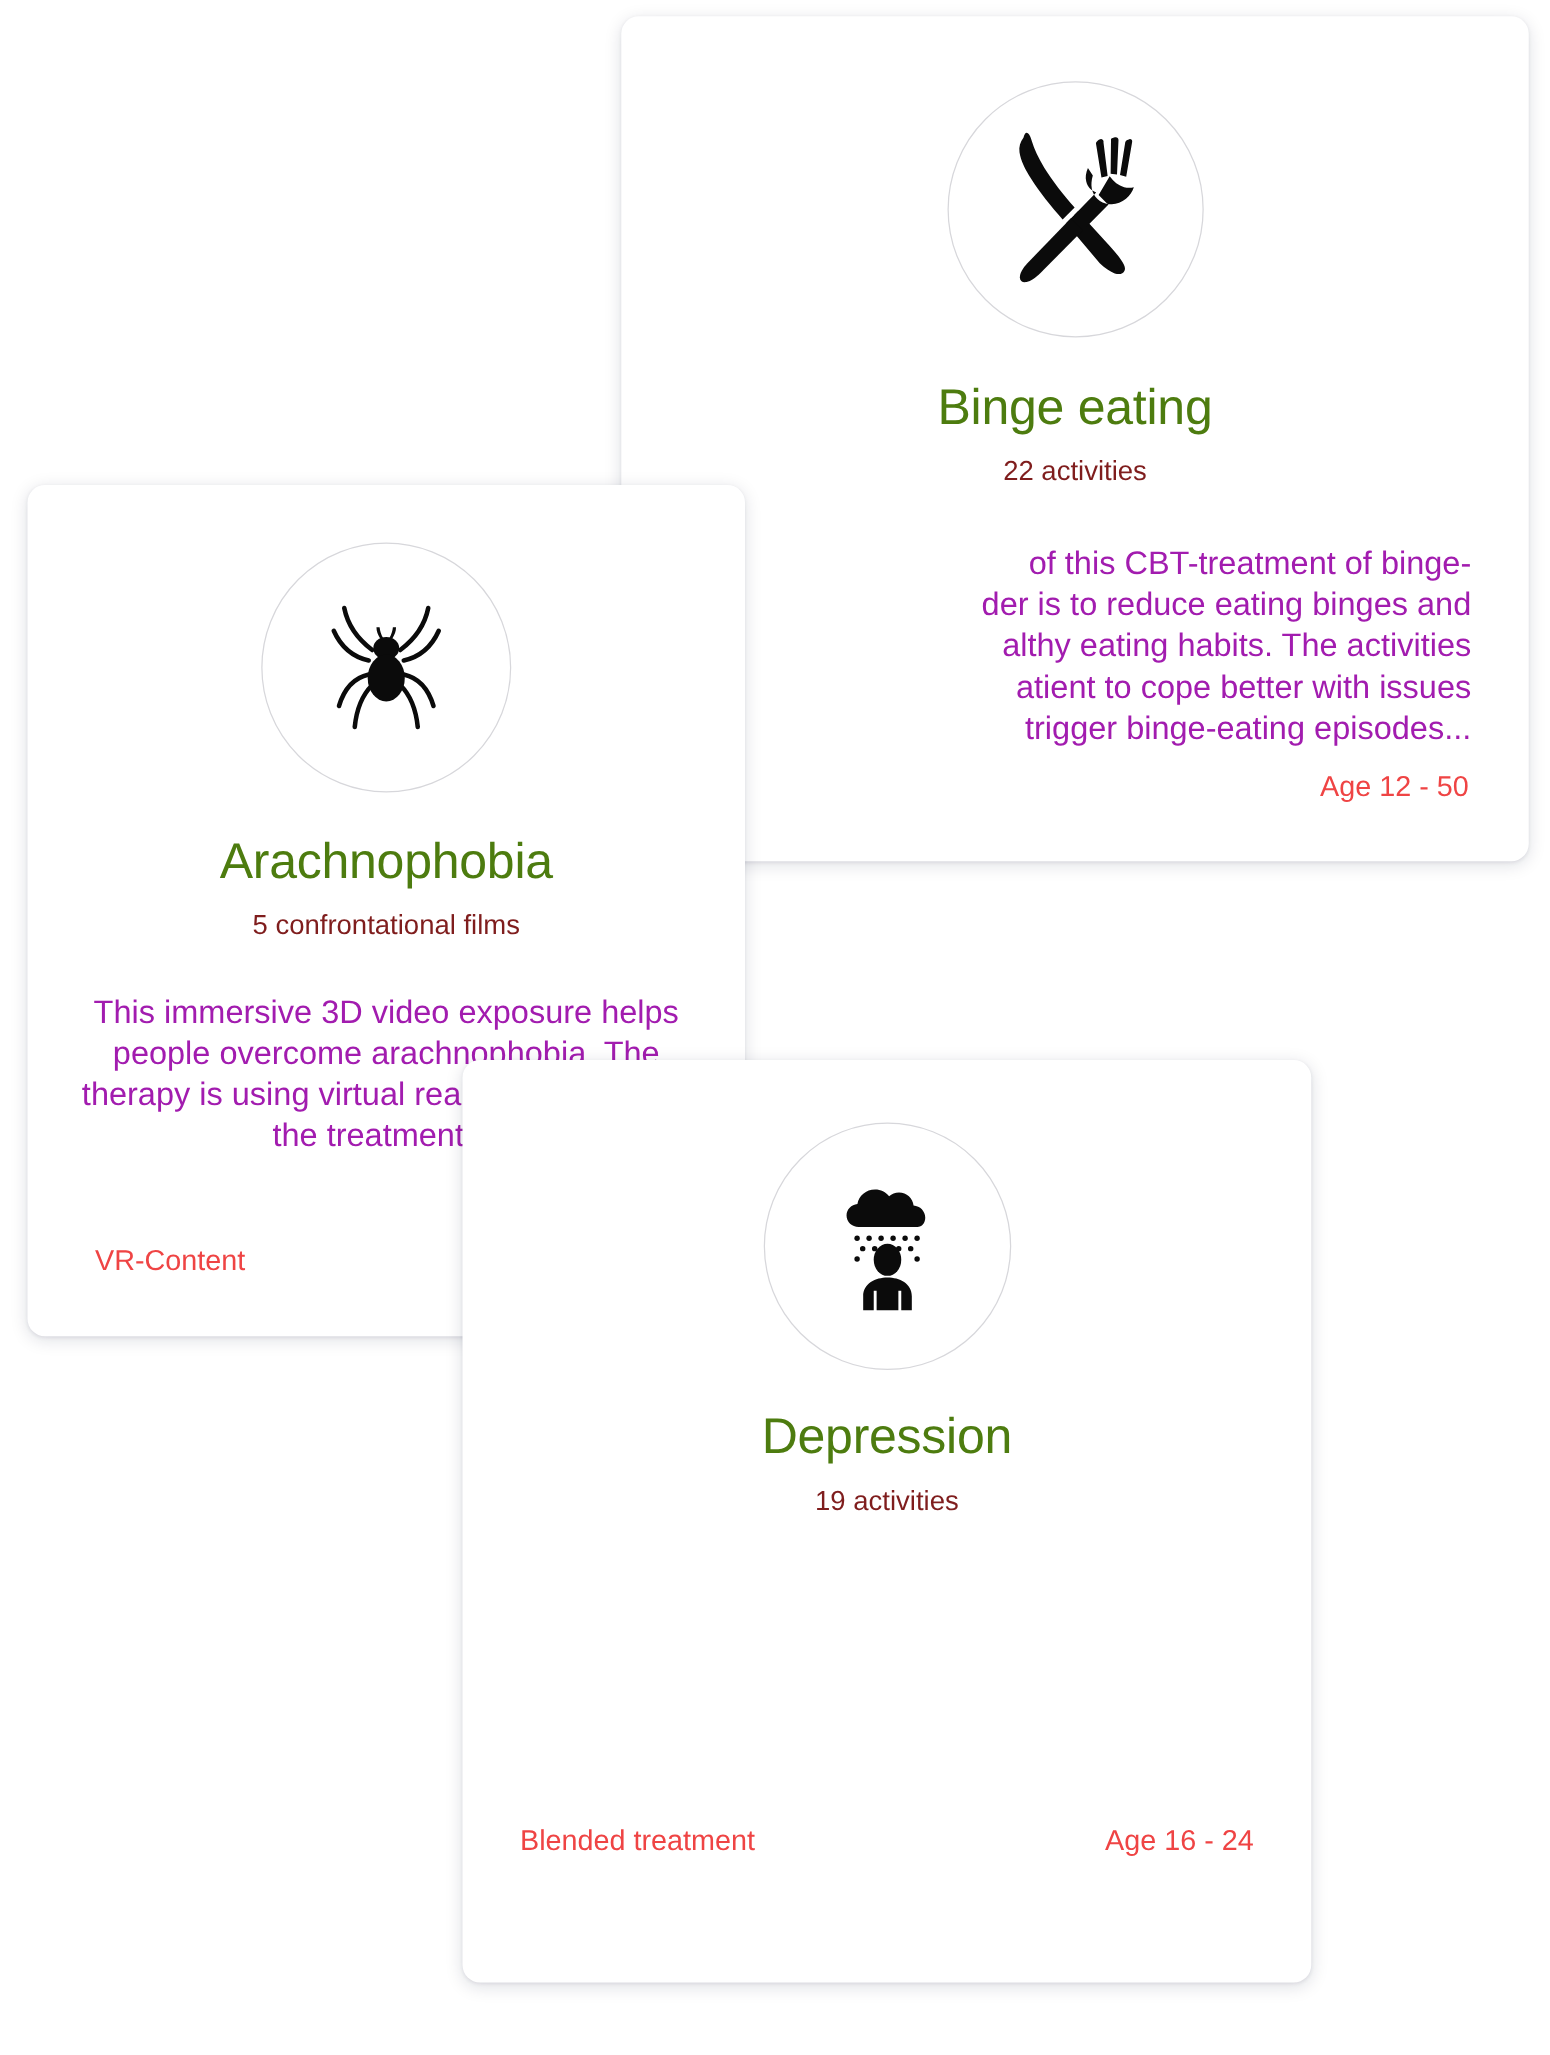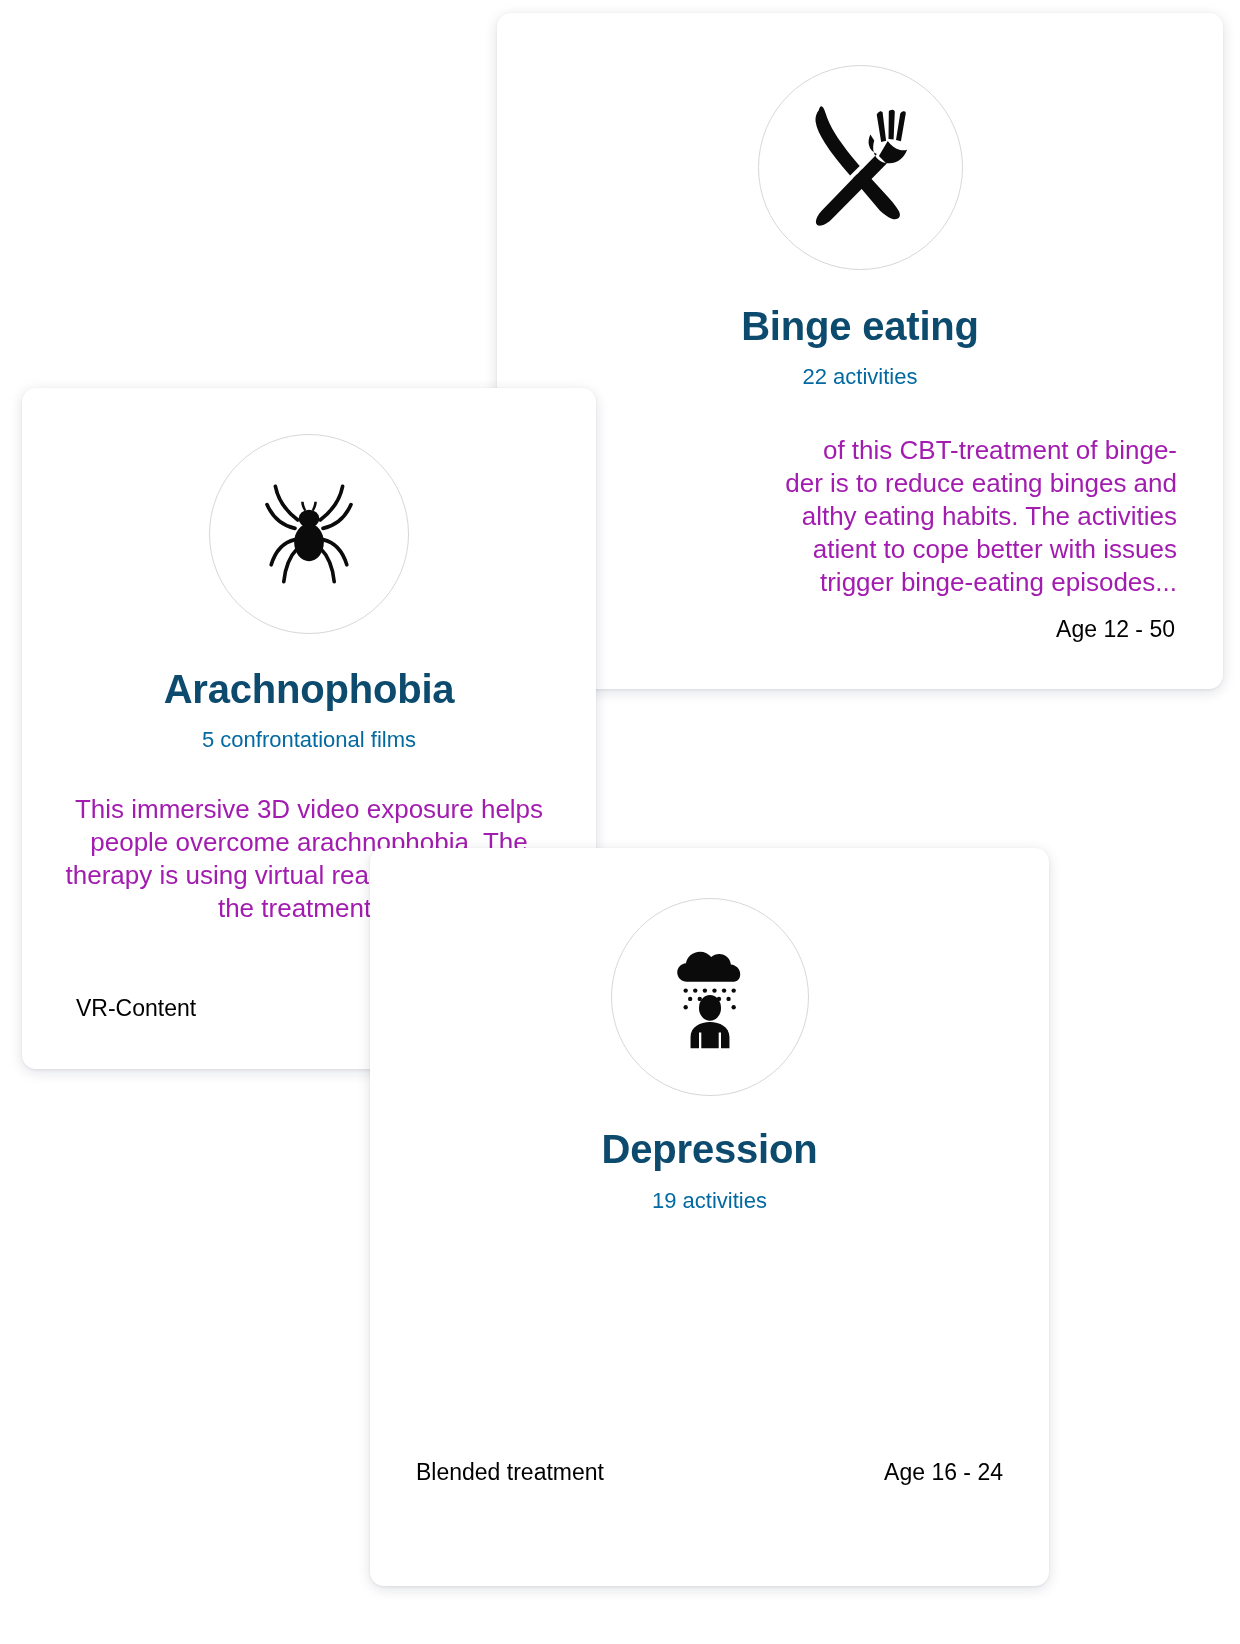--- a/index.html
+++ b/index.html
@@ -70,34 +70,34 @@
     flex: none;
   }
   .card--binge .icon-bubble { width: 203px; height: 203px; }
   .card--arachno .icon-bubble { width: 198px; height: 198px; }
   .card--depression .icon-bubble { width: 196px; height: 196px; }
 
   .icon-bubble svg { display: block; }
 
   
   .card-title {
-    color: #0c4a6e;
+    color: #4d7c0f;
     font-size: 40px;
-    font-weight: 700;
+    font-weight: 400;
     letter-spacing: -0.2px;
     line-height: 1.1;
     text-align: left;
     margin: 0;
   }
   .card--binge .card-title { margin-top: 34px; }
   .card--arachno .card-title { margin-top: 33px; }
   .card--depression .card-title { margin-top: 31px; }
 
   .card-subtitle {
-    color: #0369a1;
+    color: #7f1d1d;
     font-size: 22px;
     font-weight: 400;
     text-align: right;
     margin: 0;
   }
   .card--binge .card-subtitle { margin-top: 16px; }
   .card--arachno .card-subtitle { margin-top: 16px; }
   .card--depression .card-subtitle { margin-top: 17px; }
 
   .card-desc {
@@ -113,21 +113,21 @@
   .card--depression .card-desc { margin-top: 43px; }
 
   
   .card-footer {
     position: absolute;
     left: 0;
     right: 0;
     display: flex;
     justify-content: space-between;
     align-items: baseline;
-    color: #000000;
+    color: #ef4444;
     font-size: 23px;
     box-sizing: border-box;
   }
   .card--binge .card-footer { bottom: 46px; padding: 0 48px; }
   .card--arachno .card-footer { bottom: 47px; padding: 0 54px; }
   .card--depression .card-footer { bottom: 100px; padding: 0 46px; }
 
   .footer-left, .footer-right { white-space: nowrap; }
 </style>
 </head>

